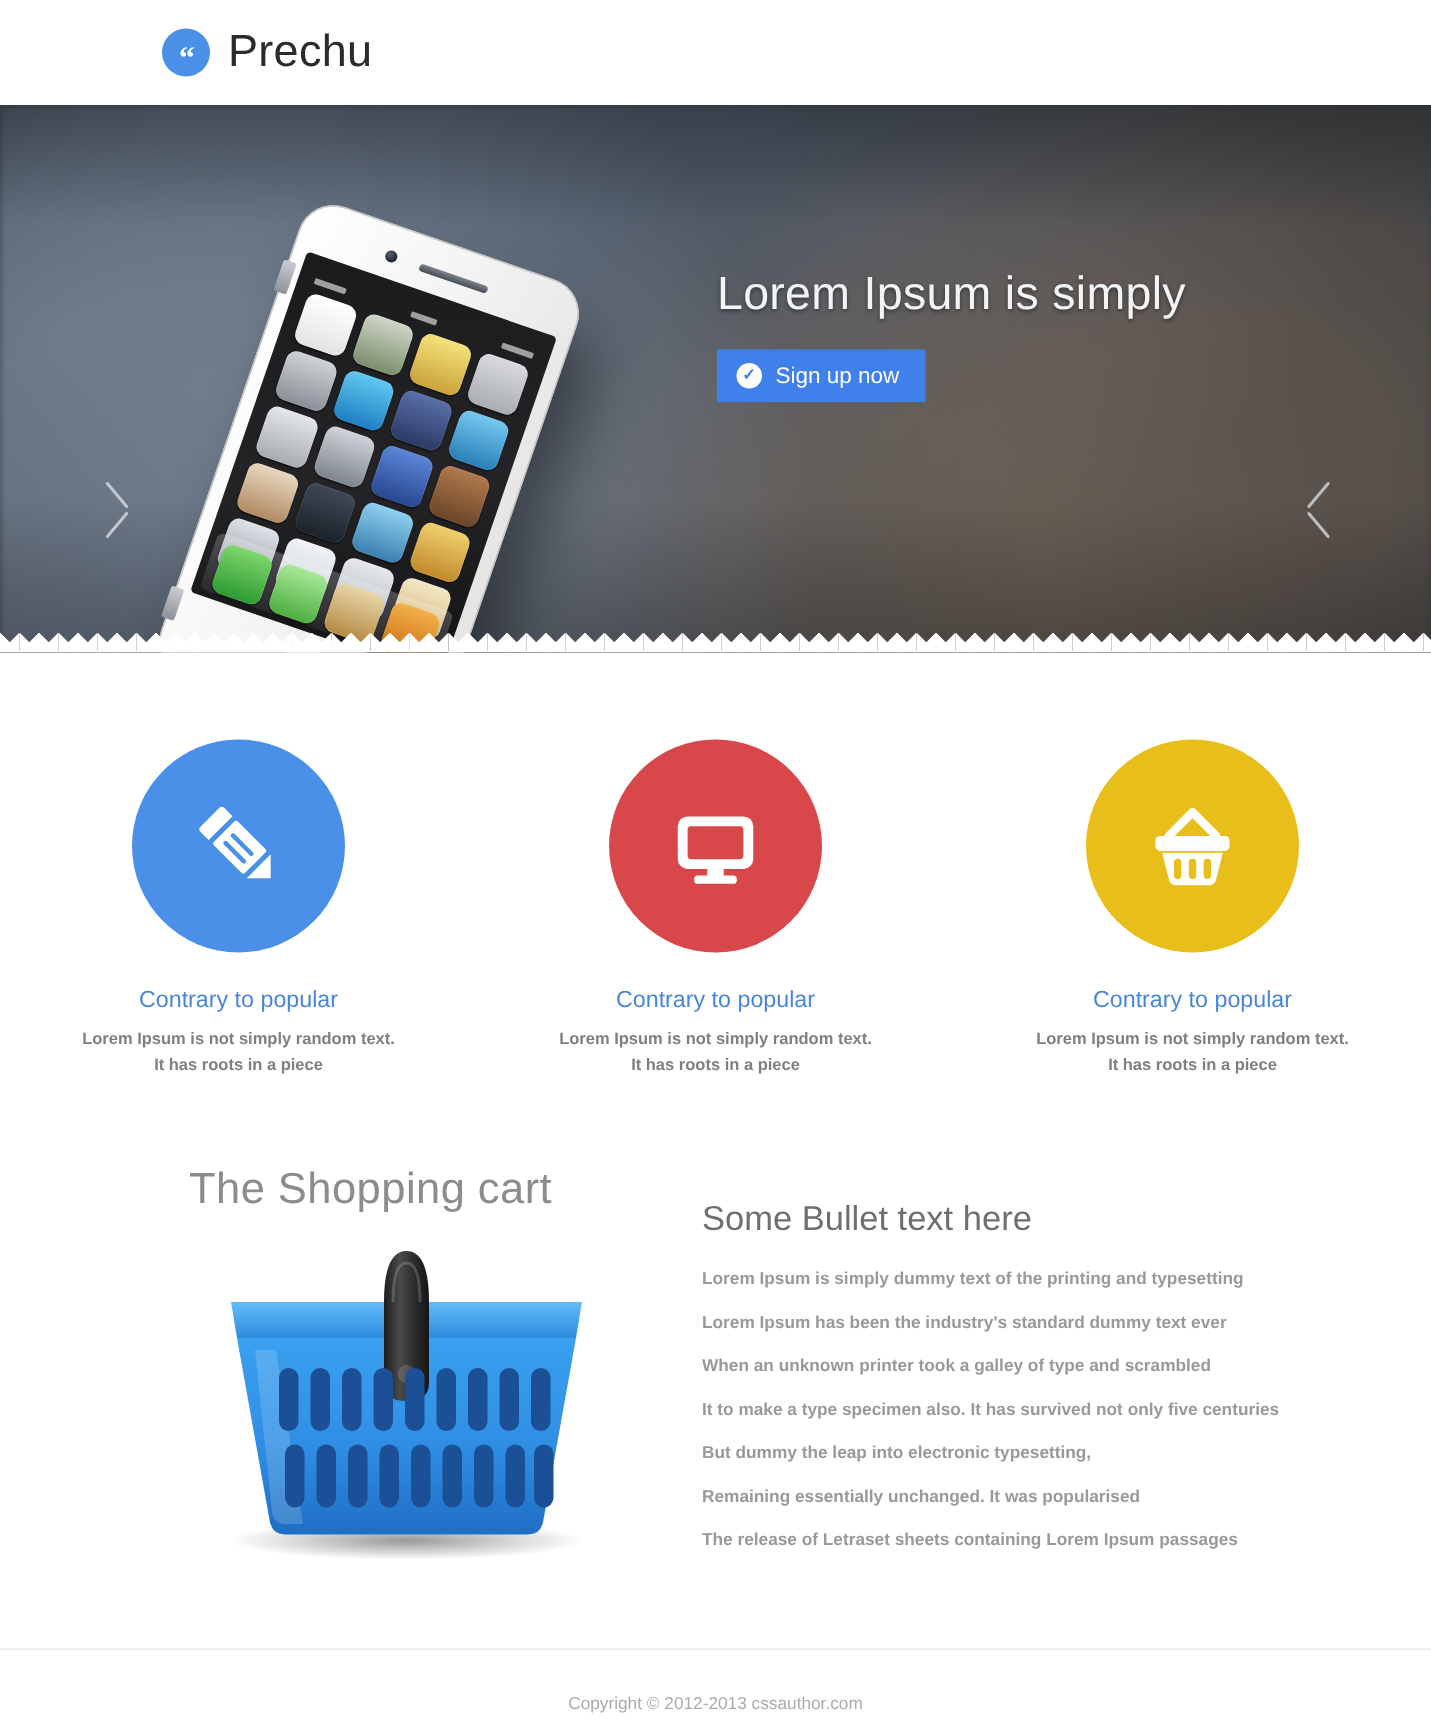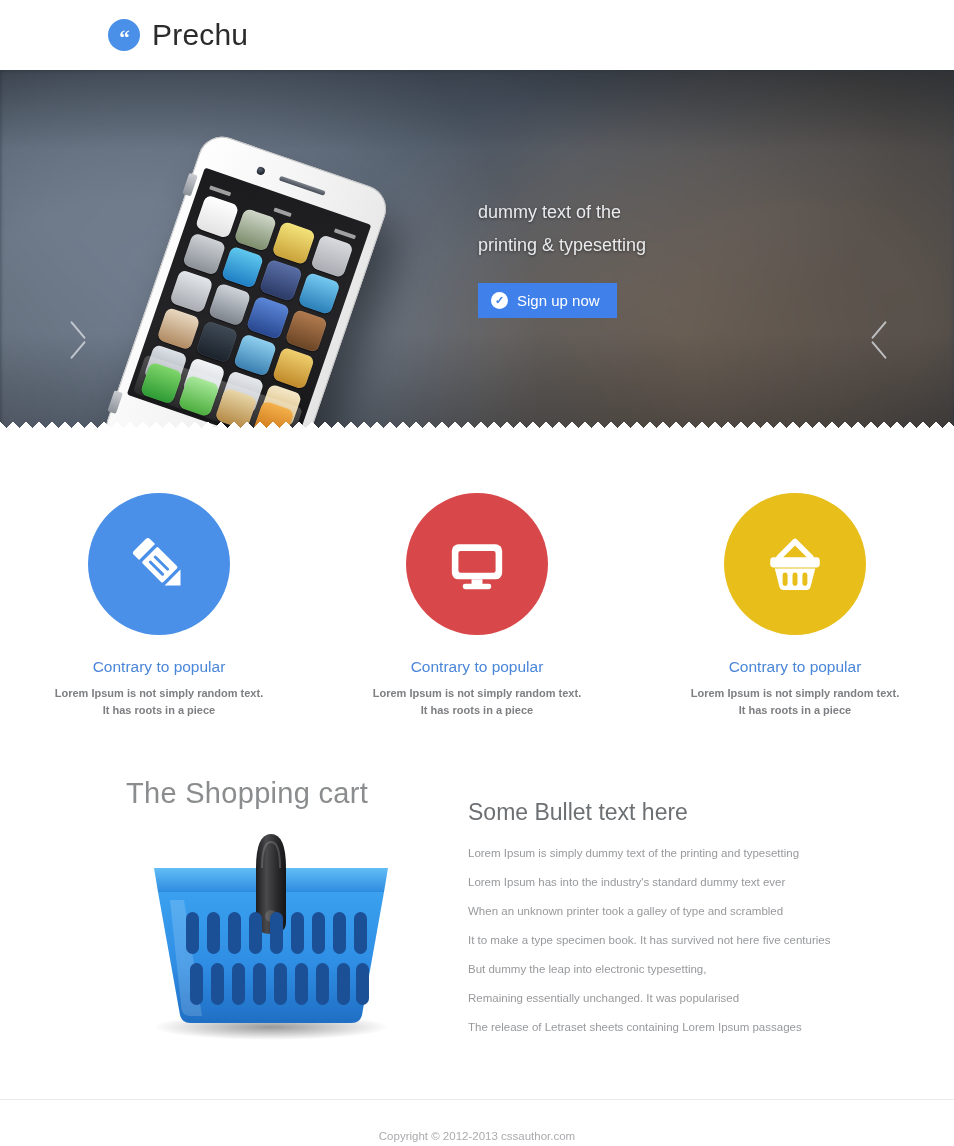--- a/index.html
+++ b/index.html
@@ -218,21 +218,21 @@
     font-size:29px; font-weight:300; color:#8a8c8e;
     line-height:1; letter-spacing:.3px;
   }
   .basket-wrap{ margin-top:22px; width:290px; height:215px; position:relative; }
   .cart-right{ padding-left:48px; padding-top:22px; }
   .bullet-head{
     font-size:23px; font-weight:300; color:#6d7073;
     line-height:1; margin-bottom:24px;
   }
   .bullet{
-    font-size:11.5px; font-weight:400; color:#97999c;
+    font-size:11.5px; font-weight:700; color:#97999c;
     line-height:1; margin-bottom:17.5px;
   }
 
   
   .foot-rule{
     width:954px; height:1px; background:#e9eaec; margin-top:48px;
   }
   .footer{
     width:954px; height:75px;
     display:flex; align-items:center; justify-content:center;
@@ -295,24 +295,21 @@
           <div class="app" style="background:linear-gradient(#a8e89a,#4cae3e)"></div>
           <div class="app" style="background:linear-gradient(#e8d6a8,#b58a46)"></div>
           <div class="app" style="background:linear-gradient(#f3b04a,#c96f12)"></div>
         </div>
       </div>
       <div class="phone-home"></div>
     </div>
   </div>
 
   <div class="hero-copy">
-    <div class="hero-sub">
-      <div>dummy text of the</div>
-      <div>printing &amp; typesetting</div>
-    </div>
+    <div class="hero-title">Lorem Ipsum is simply</div>
     <button class="cta">
       <span class="chk">✓</span>
       <span>Sign up now</span>
     </button>
   </div>
 
   <div class="arrow left">
       <b></b>
       <b></b>
     </div>
@@ -453,23 +450,23 @@
           <rect x="211" y="133" width="13" height="42" rx="6.5"></rect>
           <rect x="230" y="133" width="13" height="42" rx="6.5"></rect>
         </g>
       </svg>
     </div>
   </div>
 
   <div class="cart-right">
     <div class="bullet-head">Some Bullet text here</div>
     <div class="bullet">Lorem Ipsum is simply dummy text of the printing and typesetting</div>
-    <div class="bullet">Lorem Ipsum has into the industry's standard dummy text ever</div>
+    <div class="bullet">Lorem Ipsum has been the industry's standard dummy text ever</div>
     <div class="bullet">When an unknown printer took a galley of type and scrambled</div>
-    <div class="bullet">It to make a type specimen book. It has survived not here five centuries</div>
+    <div class="bullet">It to make a type specimen also. It has survived not only five centuries</div>
     <div class="bullet">But dummy the leap into electronic typesetting,</div>
     <div class="bullet">Remaining essentially unchanged. It was popularised</div>
     <div class="bullet">The release of Letraset sheets containing Lorem Ipsum passages</div>
   </div>
 </section>
 
 <div class="foot-rule"></div>
 <footer class="footer">
   <div class="copyright">Copyright © 2012-2013 cssauthor.com</div>
 </footer>

